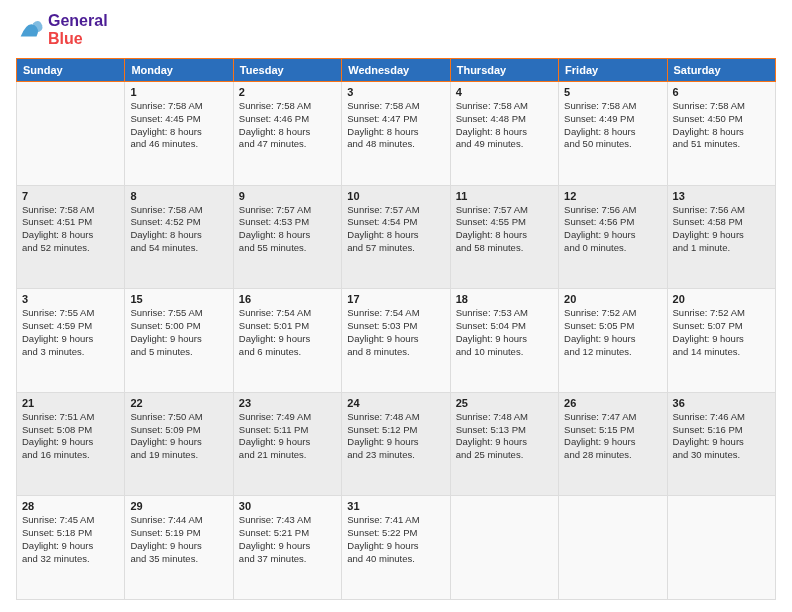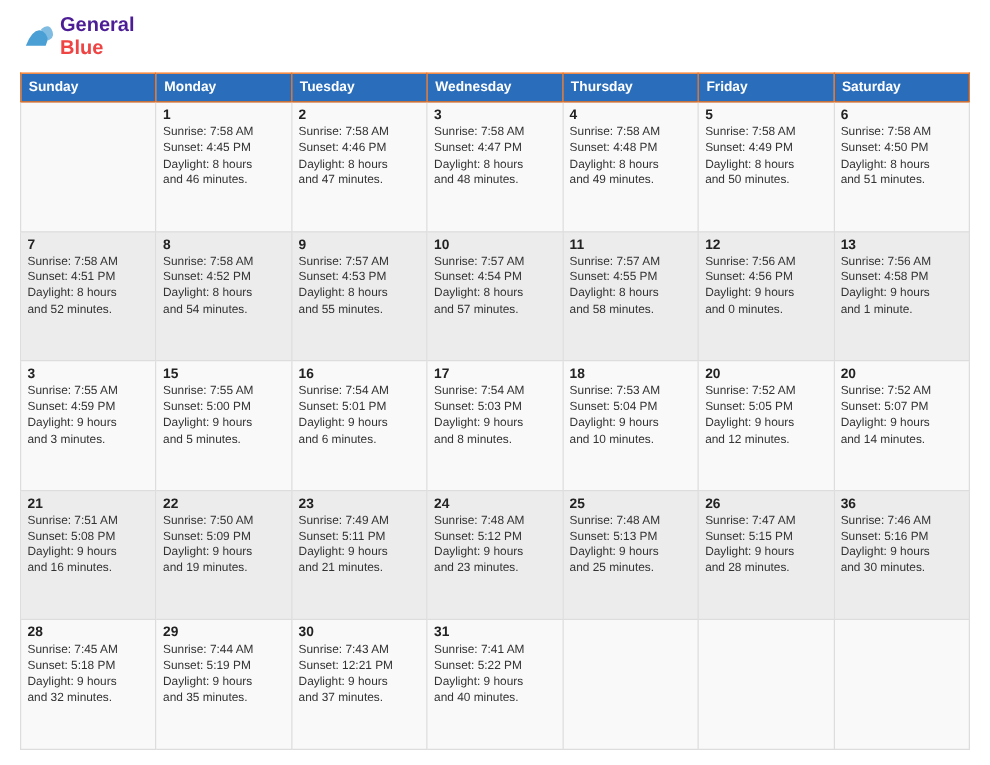--- a/index.html
+++ b/index.html
@@ -330,21 +330,21 @@
           <td>
             <span class="day-number">29</span>
             <div class="day-info" style="white-space: pre-line;">Sunrise: 7:44 AM
 Sunset: 5:19 PM
 Daylight: 9 hours
 and 35 minutes.</div>
           </td>
           <td>
             <span class="day-number">30</span>
             <div class="day-info" style="white-space: pre-line;">Sunrise: 7:43 AM
-Sunset: 12:21 PM
+Sunset: 5:21 PM
 Daylight: 9 hours
 and 37 minutes.</div>
           </td>
           <td>
             <span class="day-number">31</span>
             <div class="day-info" style="white-space: pre-line;">Sunrise: 7:41 AM
 Sunset: 5:22 PM
 Daylight: 9 hours
 and 40 minutes.</div>
           </td>

